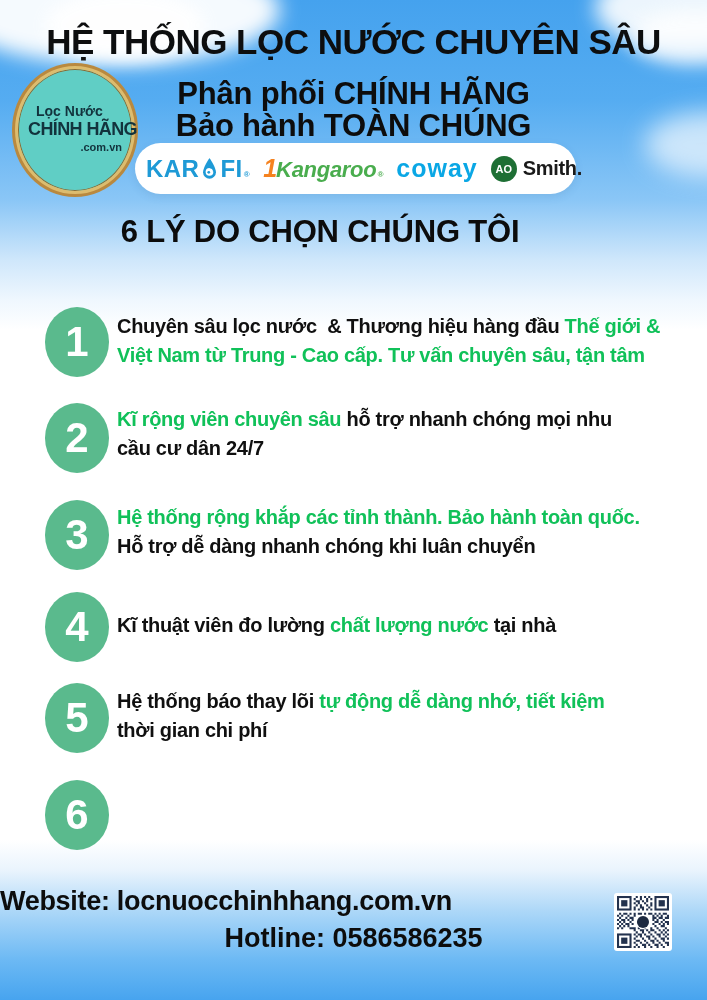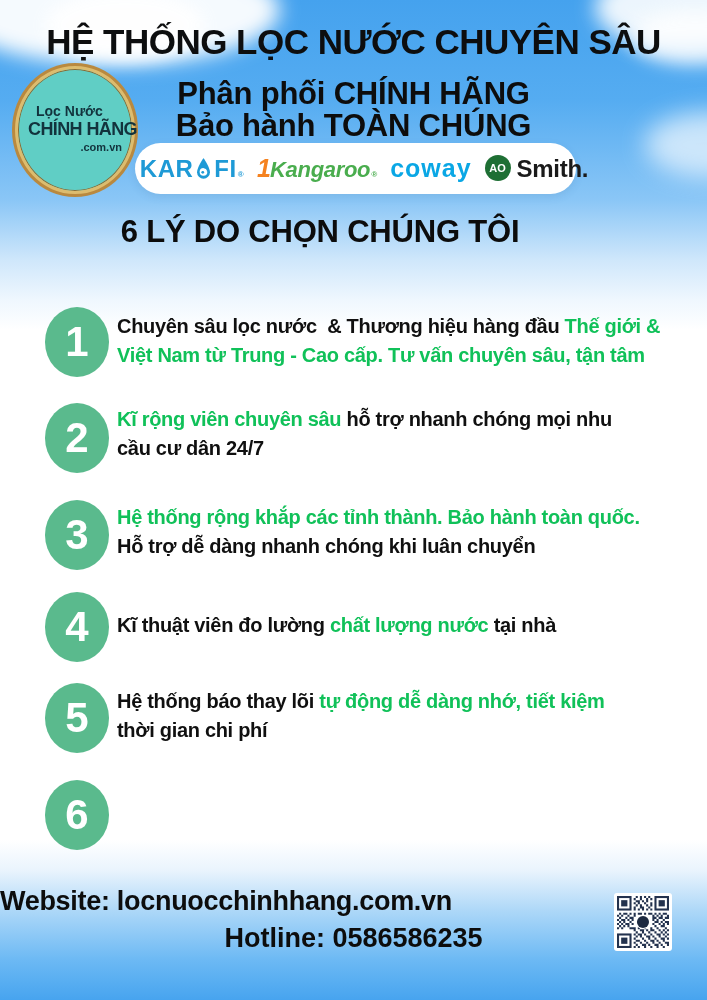--- a/index.html
+++ b/index.html
@@ -38,24 +38,24 @@
     display:flex;align-items:center;justify-content:center;gap:13px;}
   .karofi{display:flex;align-items:center;color:var(--karofi-blue,#1E9AD6);
     font-size:24px;font-weight:800;letter-spacing:.5px;padding-left:17px;}
   .karofi .reg{font-size:8px;align-self:flex-end;margin:0 0 4px 1px;}
   .drop{width:19px;height:24px;margin:0 1px;}
   .kangaroo{font-style:italic;font-weight:800;font-size:22px;display:flex;align-items:baseline;}
   .k1{color:var(--kangaroo-orange,#F5821F);font-size:25px;margin-right:-1px;}
   .k2{color:var(--kangaroo-green,#4AAD4E);letter-spacing:-0.3px;}
   .kangaroo .reg{font-size:8px;color:var(--kangaroo-green,#4AAD4E);margin-left:1px;}
   .coway{color:var(--coway-blue,#0AA7E5);font-size:25px;font-weight:800;letter-spacing:1px;}
-  .aosmith{display:flex;}
+  .aosmith{display:flex;align-items:center;}
   .ao-badge{width:26px;height:26px;border-radius:50%;background:var(--aosmith-green,#1E6F34);
     color:#fff;font-size:11px;font-weight:800;display:flex;align-items:center;justify-content:center;}
-  .smith{color:#1a1a1a;font-size:24px;font-weight:700;margin-left:6px;letter-spacing:-0.3px;}
+  .smith{color:#1a1a1a;font-size:20px;font-weight:700;margin-left:6px;letter-spacing:-0.3px;}
 
   .section-title{position:absolute;top:214px;left:0;width:640px;text-align:center;
     font-size:31px;font-weight:800;color:#0c0c0c;letter-spacing:-0.2px;}
 
   .reason{position:absolute;left:45px;display:flex;}
   .rnum{flex:none;width:64px;height:70px;border-radius:50%;background:var(--circle-green,#5ABA8D);
     color:#fff;font-size:42px;font-weight:700;display:flex;align-items:center;justify-content:center;}
   .rtext{margin-left:8px;font-size:20px;font-weight:700;line-height:29px;
     color:#101010;letter-spacing:-0.3px;}
   .rline{white-space:pre;}

